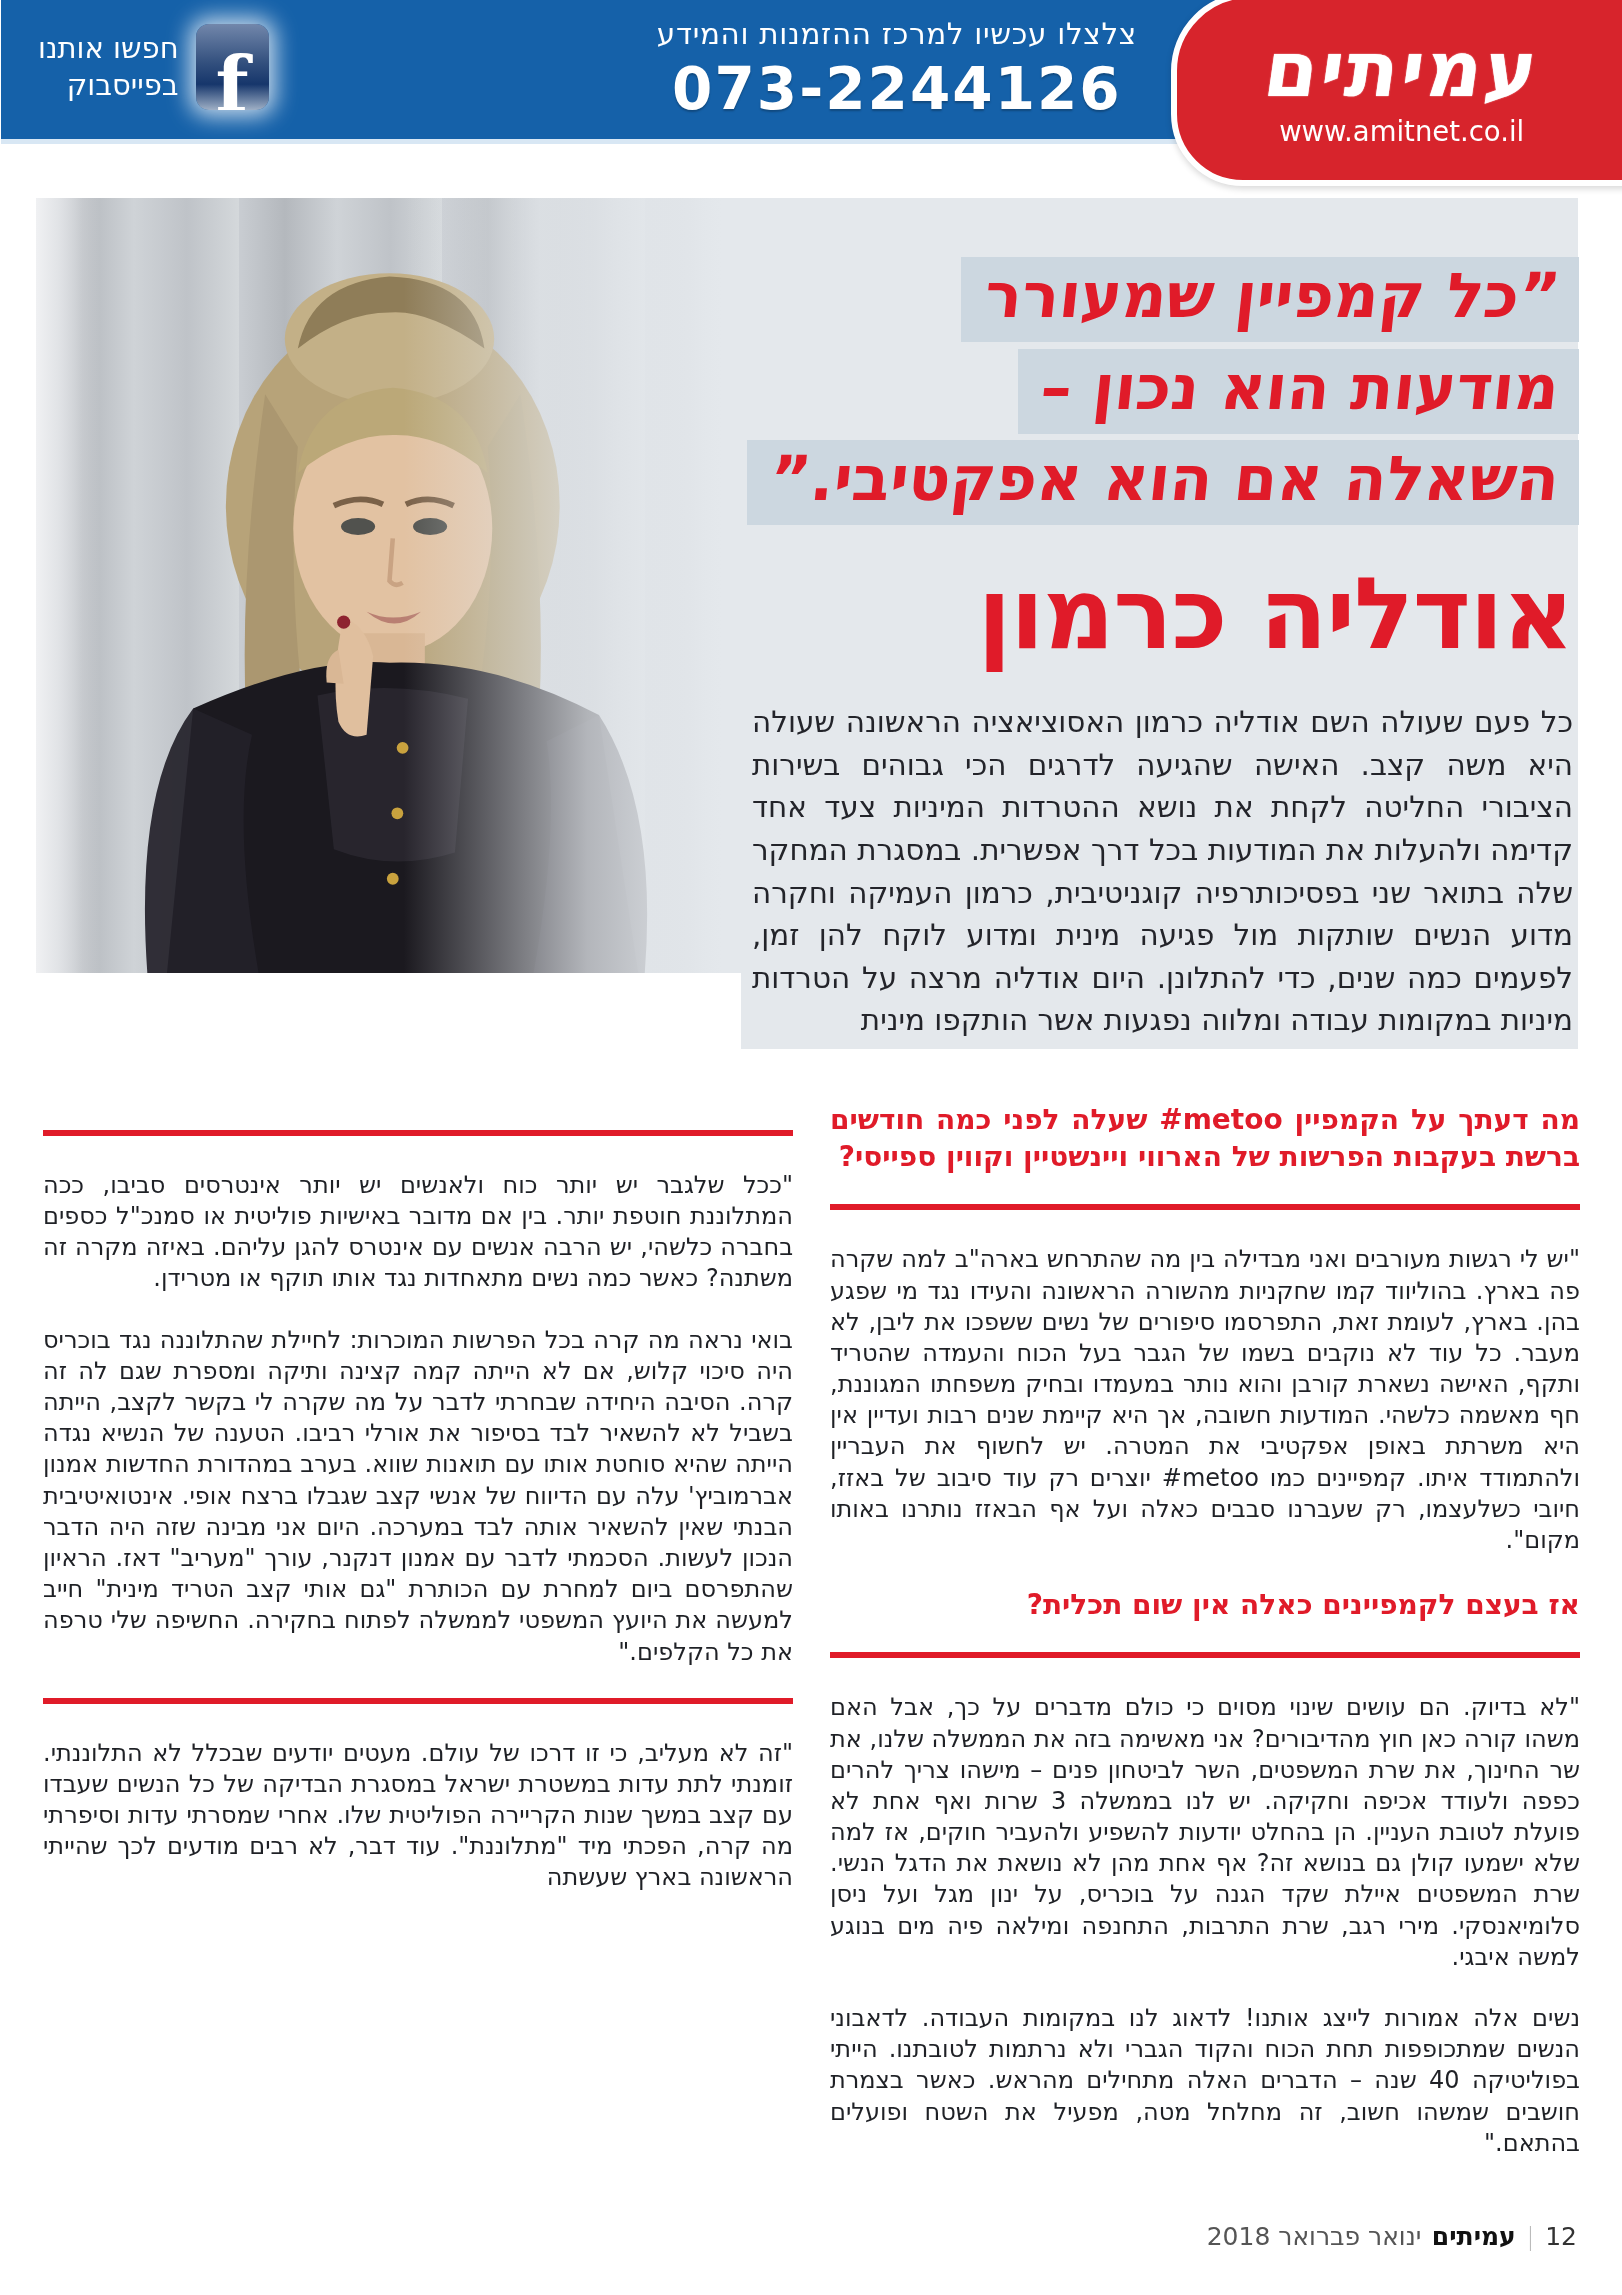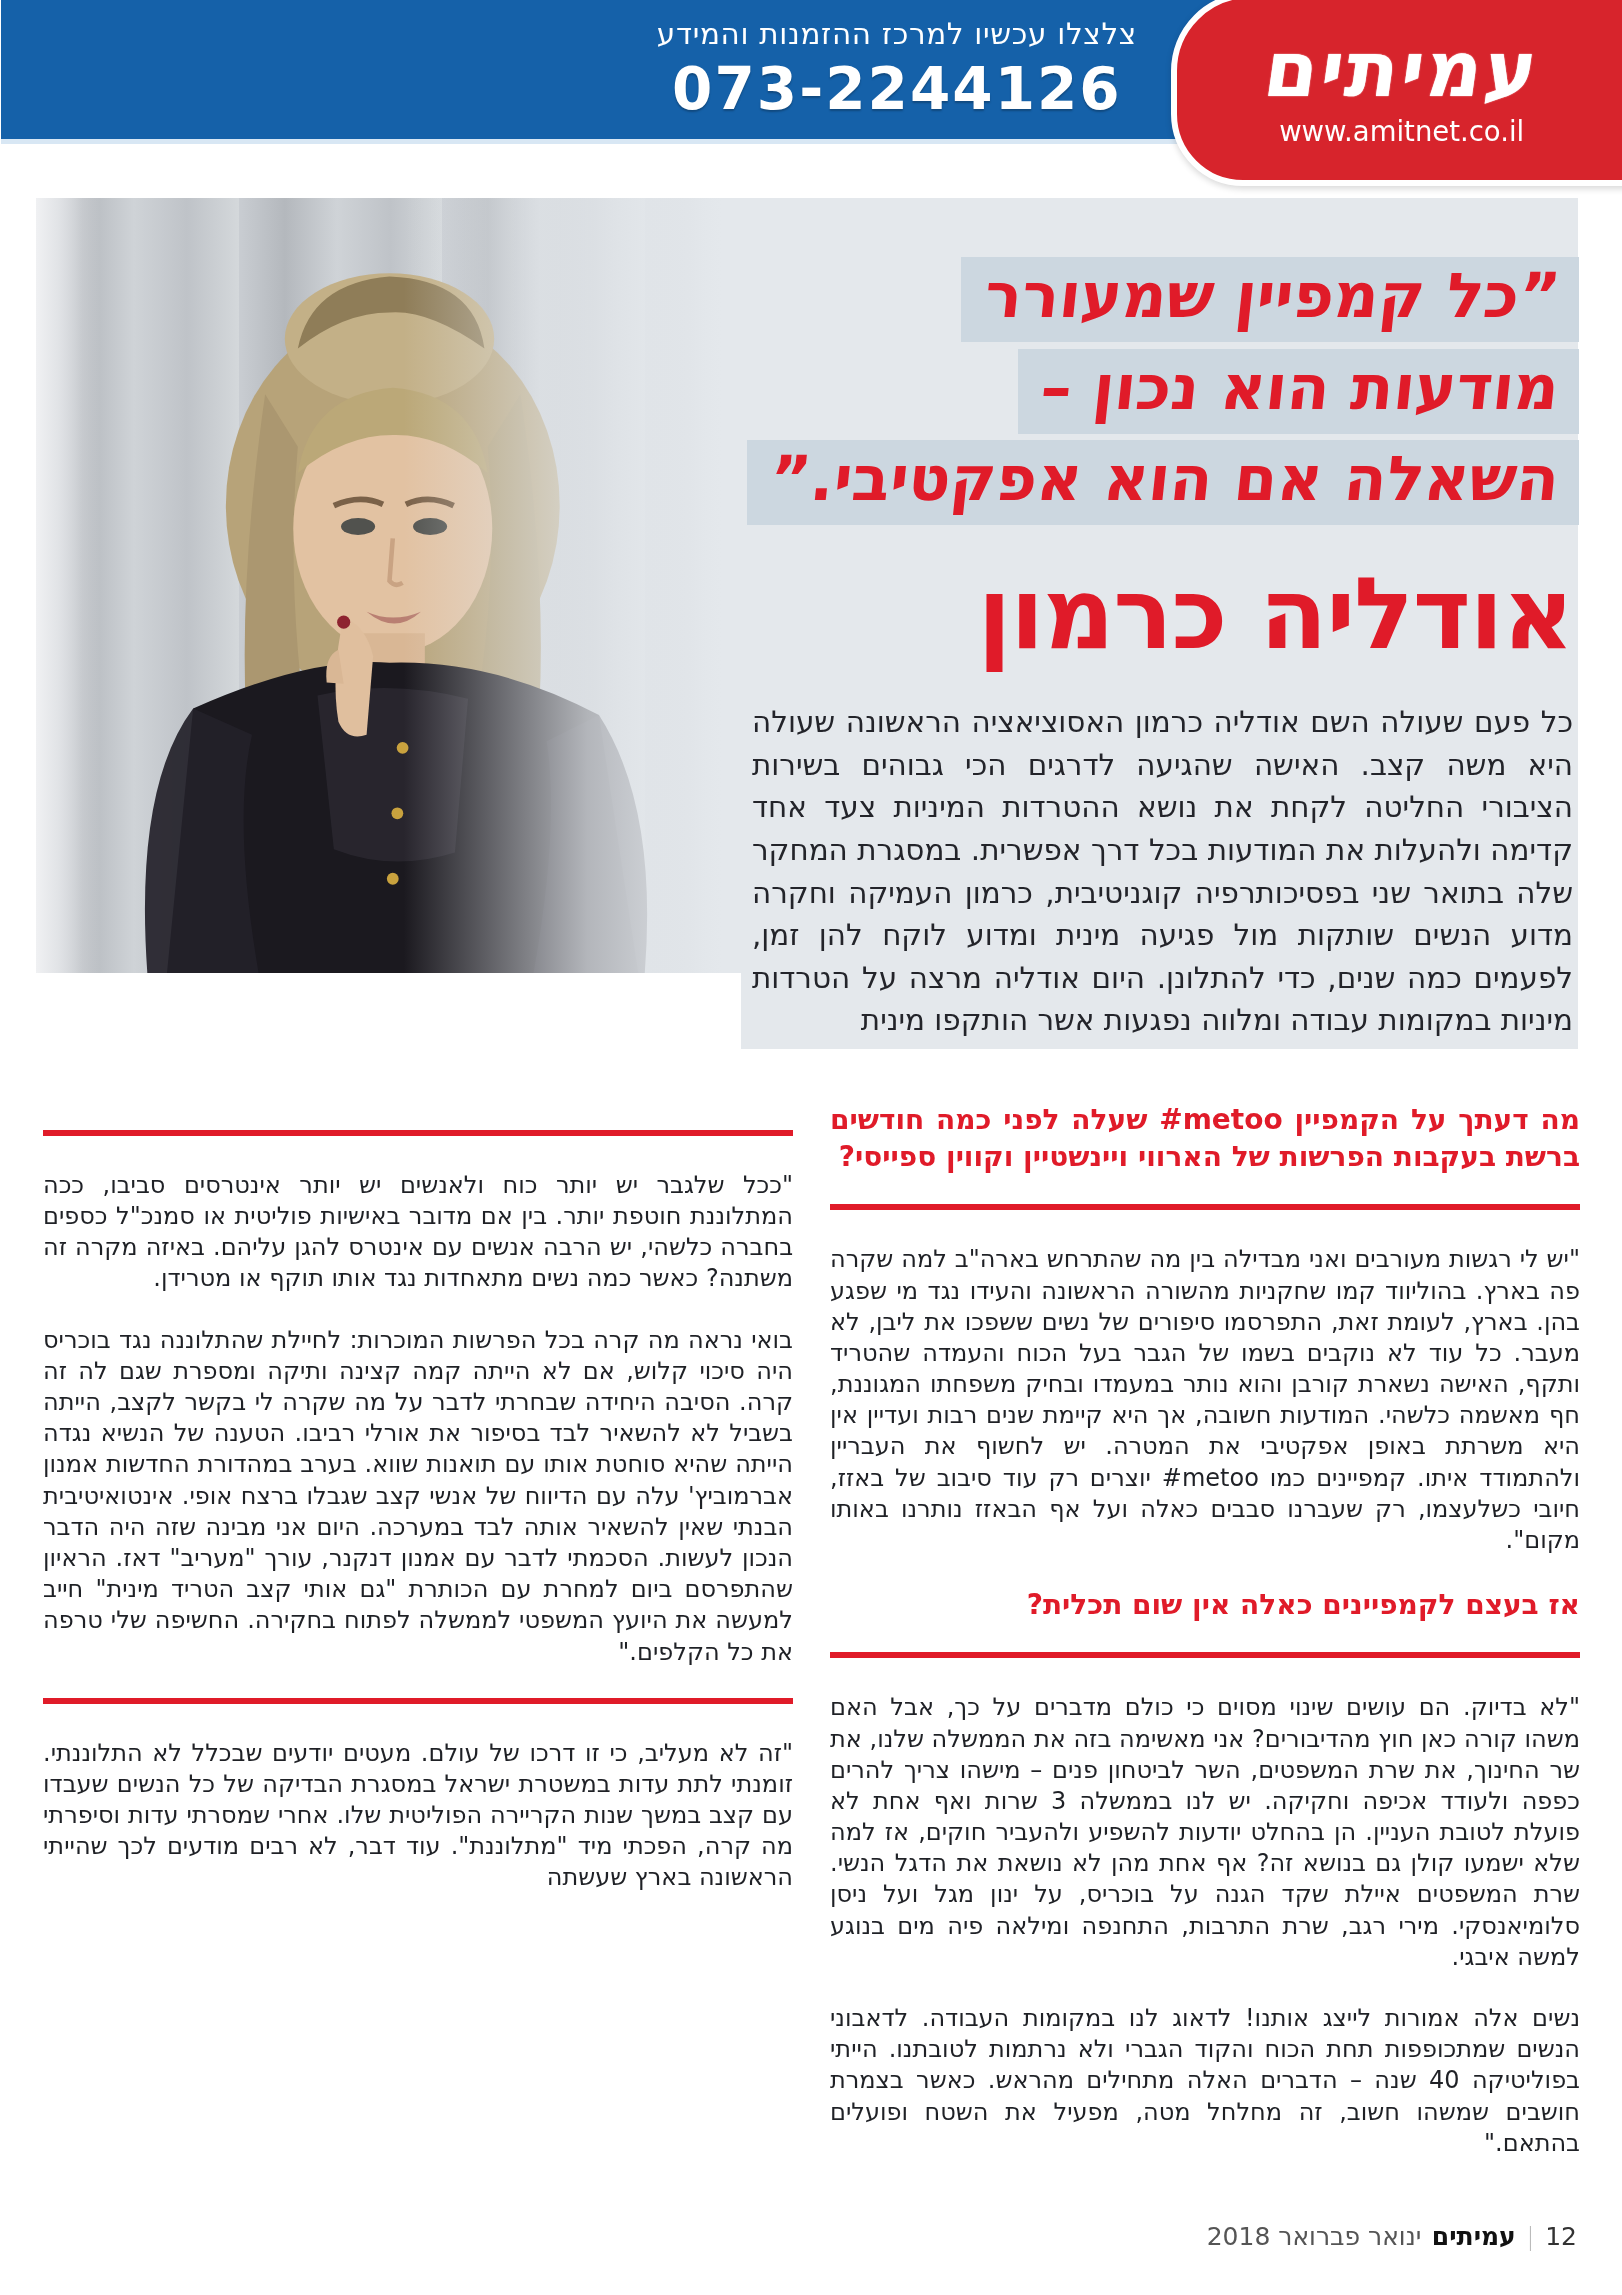--- a/index.html
+++ b/index.html
@@ -61,20 +61,29 @@
   .footer{position:absolute;top:2222px;right:46px;font-size:25px;color:#333;display:flex;align-items:baseline;gap:10.5px;}
   .footer .pg{font-weight:400;}
   .footer .sep{color:#9a9a9a;font-weight:300;transform:scaleX(0.6);}
   .footer .mag{font-weight:700;color:#111;}
   .footer .issue{color:#555;}
 </style>
 </head>
 <body>
 
 <div class="banner">
+  <div class="fb-badge">
+    <div class="fb-text">
+      <div>חפשו אותנו</div>
+      <div>בפייסבוק</div>
+    </div>
+    <div class="fb-icon">
+      <span>f</span>
+    </div>
+  </div>
   <div class="call-block">
     <div class="call-line">צלצלו עכשיו למרכז ההזמנות והמידע</div>
     <div class="call-phone">073-2244126</div>
   </div>
   <div class="logo-plate">
     <div class="logo-name">עמיתים</div>
     <div class="logo-url">www.amitnet.co.il</div>
   </div>
 </div>
 

